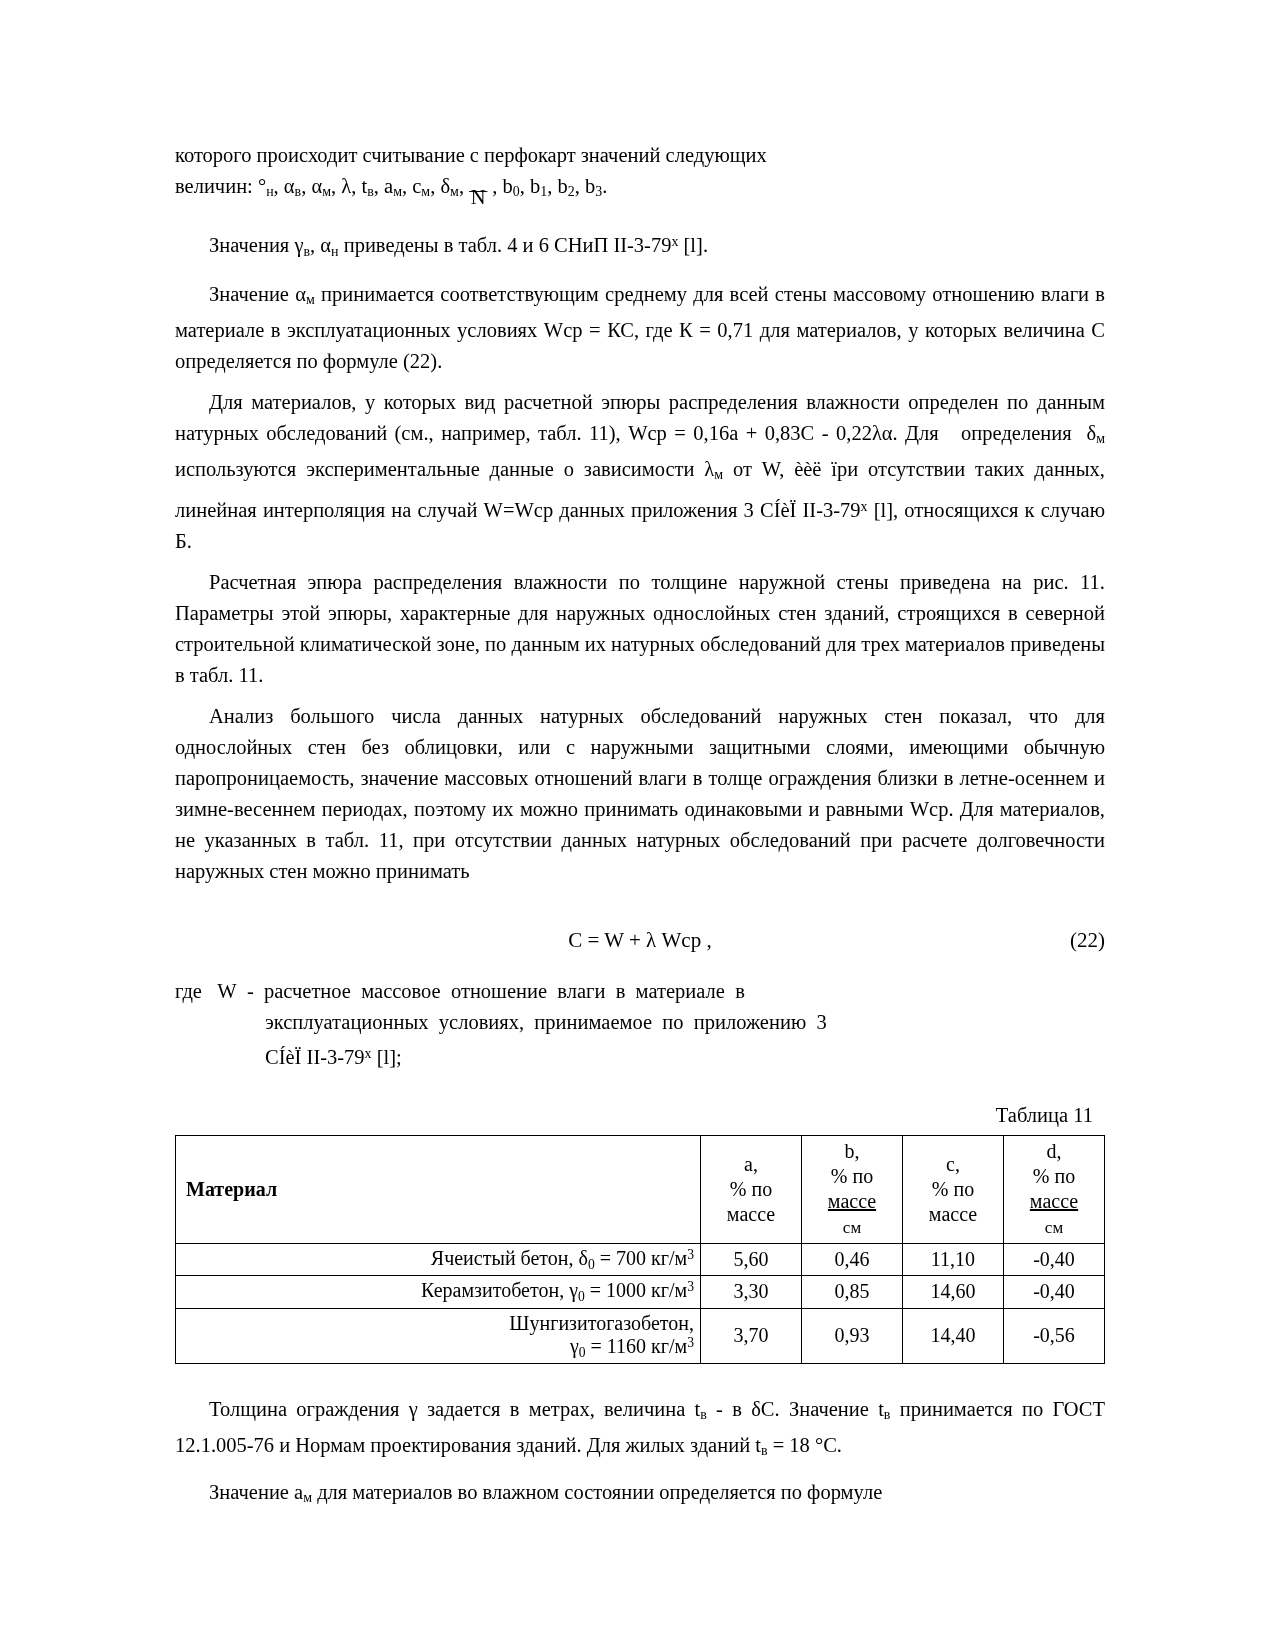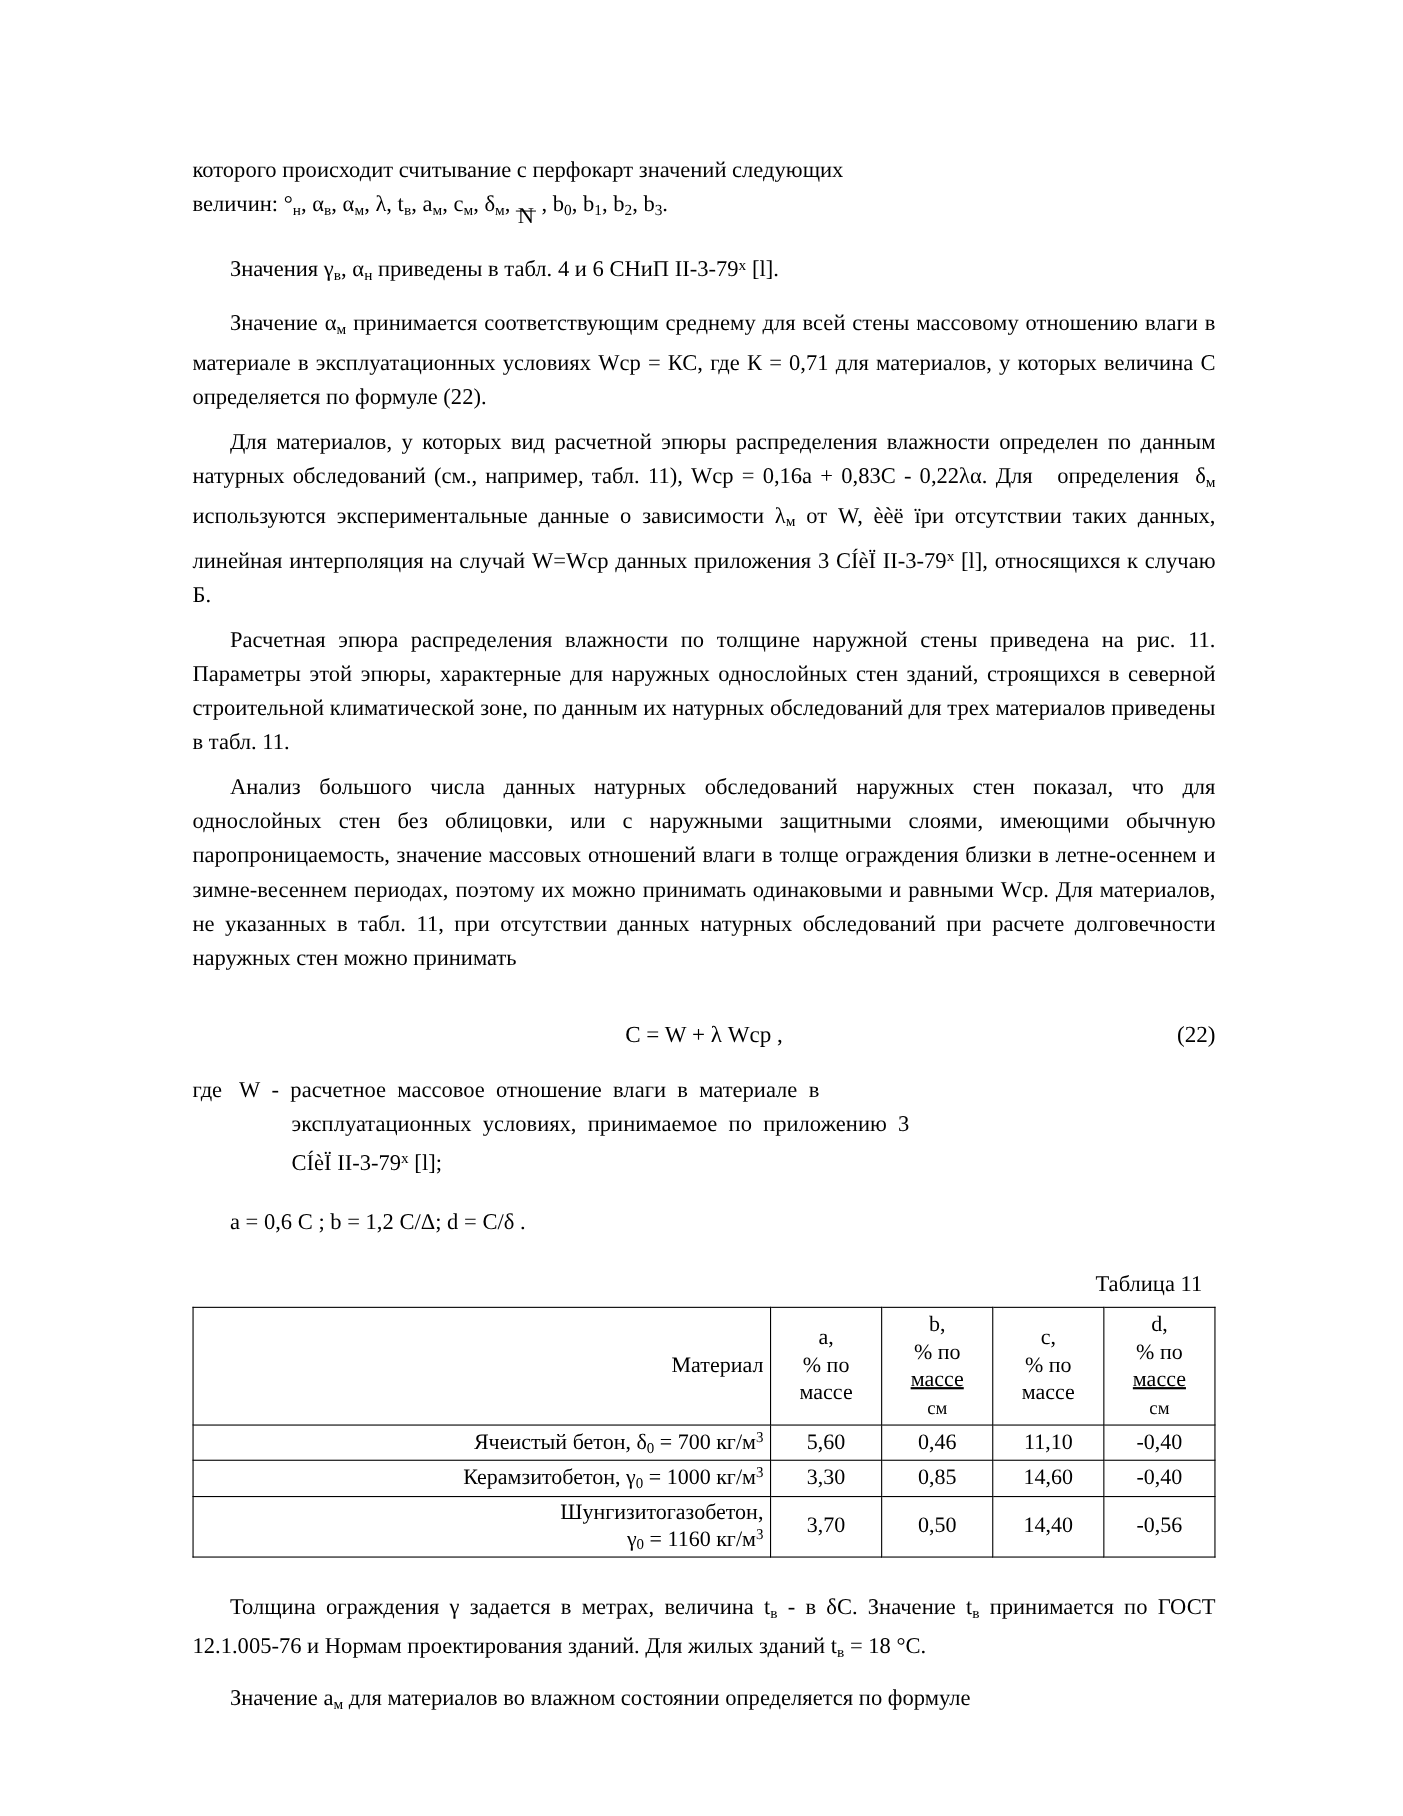--- a/index.html
+++ b/index.html
@@ -111,21 +111,22 @@
   }
   .th-cell .small {
     font-size: 17px;
   }
   .c-mat {
     text-align: right;
     padding-left: 10px !important;
     font-size: 20px;
   }
   .c-mat.center {
-    text-align: right;
+    text-align: left;
+    font-weight: bold;
   }
   .c-num {
     text-align: center;
     width: 88px;
   }
   .after-table {
     margin-top: 30px;
   }
 </style>
 </head>
@@ -160,21 +161,20 @@
   </div>
 
   <p class="where">
     <span>где&nbsp;&nbsp;&nbsp;W&nbsp;&nbsp;-&nbsp;&nbsp;</span>расчетное&nbsp;&nbsp;массовое&nbsp;&nbsp;отношение&nbsp;&nbsp;влаги&nbsp;&nbsp;в&nbsp;&nbsp;материале&nbsp;&nbsp;в
   </p>
   <p class="where where-body">
     эксплуатационных&nbsp;&nbsp;условиях,&nbsp;&nbsp;принимаемое&nbsp;&nbsp;по&nbsp;&nbsp;приложению&nbsp;&nbsp;3<br>
     CÍèÏ II-3-79<sup>x</sup> [l];
   </p>
 
-  <div class="abc-line">a = 0,6 C ;   b = 1,2 C/Δ;  d = C/δ .</div>
 
   <div class="table-caption">Таблица 11</div>
 
   <table class="t11">
     <tbody>
       <tr>
         <td class="c-mat center">Материал</td>
         <td class="c-num th-cell">
           <span>a,</span><br>
           <span>% по</span><br>
@@ -208,21 +208,21 @@
       <tr>
         <td class="c-mat">Керамзитобетон, γ<sub>0</sub> = 1000 кг/м<sup>3</sup></td>
         <td class="c-num">3,30</td>
         <td class="c-num">0,85</td>
         <td class="c-num">14,60</td>
         <td class="c-num">-0,40</td>
       </tr>
       <tr>
         <td class="c-mat">Шунгизитогазобетон,<br>γ<sub>0</sub> = 1160 кг/м<sup>3</sup></td>
         <td class="c-num">3,70</td>
-        <td class="c-num">0,50</td>
+        <td class="c-num">0,93</td>
         <td class="c-num">14,40</td>
         <td class="c-num">-0,56</td>
       </tr>
     </tbody>
   </table>
 
   <p class="para indent after-table">
     Толщина ограждения γ задается в метрах, величина t<sub>в</sub> - в δС. Значение t<sub>в</sub> принимается по ГОСТ 12.1.005-76 и Нормам проектирования зданий. Для жилых зданий t<sub>в</sub> = 18 °С.
   </p>
 

